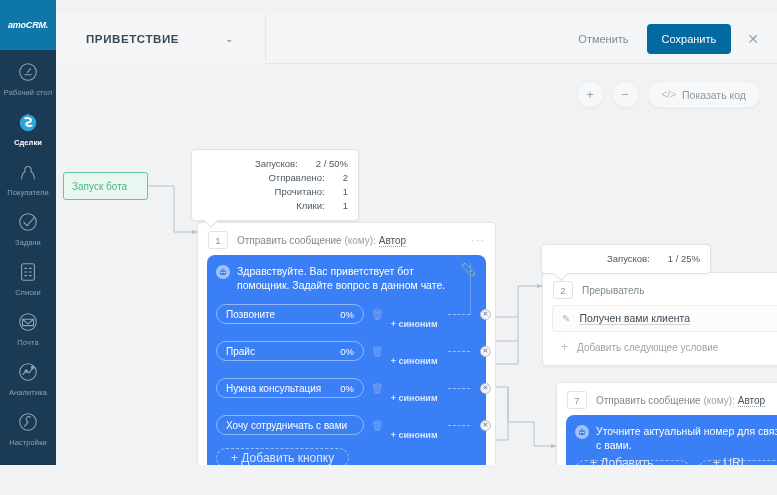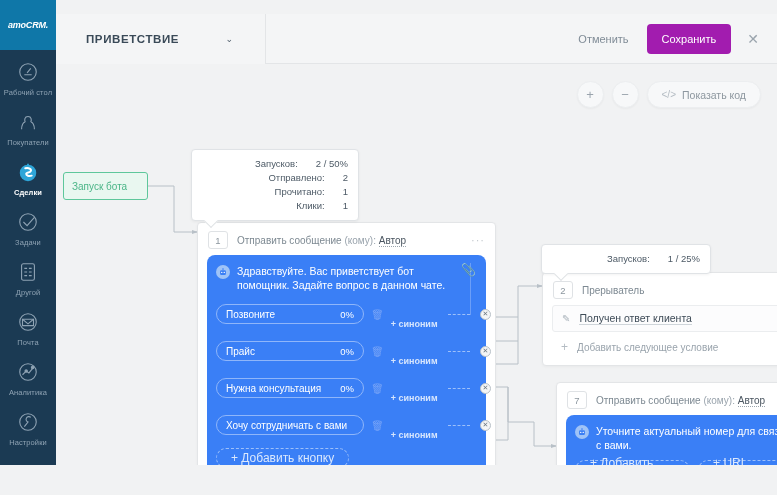--- a/index.html
+++ b/index.html
@@ -47,21 +47,21 @@
     cursor:pointer;
   }
   .title-text { font-size:11.5px; color:#3a4a58; letter-spacing:0.6px; font-weight:600; }
   .chev { font-size:9px; color:#51606d; }
   .header-right { margin-left:auto; display:flex; align-items:center; gap:12px; padding-right:14px; }
   .btn-cancel {
     font-size:11px; color:#808c97; background:transparent; border:none; cursor:pointer;
     padding:7px 6px; font-family:inherit;
   }
   .btn-save {
-    font-size:11px; color:#fff; background:#a21caf; border:none; border-radius:4px;
+    font-size:11px; color:#fff; background:#0369a1; border:none; border-radius:4px;
     padding:9px 15px; cursor:pointer; font-family:inherit;
   }
   .btn-close {
     font-size:14px; color:#9aa4ad; cursor:pointer; line-height:1; padding:2px 4px;
   }
 
   
   .canvas {
     position:absolute; left:56px; top:64px; right:0; bottom:0;
     background:#f1f2f3; overflow:hidden;
@@ -202,58 +202,58 @@
     <div class="nav-item">
       <span class="nav-icon">
         <svg width="22" height="22" viewBox="0 0 24 24" fill="none" stroke="#8fa3b4" stroke-width="1.2">
           <circle cx="12" cy="12" r="9"></circle>
             <path d="M8 15h8M15 8l-4 5"></path>
         </svg>
       </span>
       <span class="nav-label">Рабочий стол</span>
     </div>
 
-    <div class="nav-item">
-      <span class="nav-icon">
-        <svg width="22" height="22" viewBox="0 0 24 24" fill="none" stroke="#8fa3b4" stroke-width="1.2">
-          <path d="M5 20c0-5 2-8 4-8M19 20c0-5-2-8-4-8M9 12c-1-2-1-6 3-6s4 4 3 6"></path>
-        </svg>
-      </span>
-      <span class="nav-label">Покупатели</span>
-    </div>
-
     <div class="nav-item active">
       <span class="nav-icon">
         <svg width="22" height="22" viewBox="0 0 24 24">
           <circle cx="12" cy="13" r="9" fill="#2ea5d8"></circle>
           <path d="M9 8c4-1 7 1 6 3s-5 1-5 3 3 3 6 2" stroke="#fff" stroke-width="2.2" fill="none" stroke-linecap="round"></path>
           <path d="M11 3h2v2h-2z" fill="#2ea5d8"></path>
         </svg>
       </span>
       <span class="nav-label">Сделки</span>
     </div>
 
     <div class="nav-item">
       <span class="nav-icon">
         <svg width="22" height="22" viewBox="0 0 24 24" fill="none" stroke="#8fa3b4" stroke-width="1.2">
+          <path d="M5 20c0-5 2-8 4-8M19 20c0-5-2-8-4-8M9 12c-1-2-1-6 3-6s4 4 3 6"></path>
+        </svg>
+      </span>
+      <span class="nav-label">Покупатели</span>
+    </div>
+
+    <div class="nav-item">
+      <span class="nav-icon">
+        <svg width="22" height="22" viewBox="0 0 24 24" fill="none" stroke="#8fa3b4" stroke-width="1.2">
           <circle cx="12" cy="12" r="9"></circle>
             <path d="M7 12l4 4 8-9"></path>
         </svg>
       </span>
       <span class="nav-label">Задачи</span>
     </div>
 
     <div class="nav-item">
       <span class="nav-icon">
         <svg width="22" height="22" viewBox="0 0 24 24" fill="none" stroke="#8fa3b4" stroke-width="1.2">
           <rect x="5" y="3" width="14" height="18" rx="2"></rect>
           <path d="M8 8h3M8 12h3M8 16h3M13 8h3M13 12h3M13 16h3"></path>
         </svg>
       </span>
-      <span class="nav-label">Другой</span>
+      <span class="nav-label">Списки</span>
     </div>
 
     <div class="nav-item">
       <span class="nav-icon">
         <svg width="22" height="22" viewBox="0 0 24 24" fill="none" stroke="#8fa3b4" stroke-width="1.2">
           <circle cx="12" cy="12" r="9"></circle>
             <path d="M6 9l6 5 6-5"></path>
             <path d="M6 9h12v7H6z"></path>
         </svg>
       </span>
@@ -443,21 +443,21 @@
       <div class="stats-tail"></div>
     </div>
 
     <div class="card" id="card-2" style="left:486px; top:208px; width:250px;">
       <div class="card-head">
         <span class="step-num">2</span>
         <span class="card-title">Прерыватель</span>
       </div>
       <div class="cond-row">
         <span class="pencil">✎</span>
-        <span class="cond-text">Получен ответ клиента</span>
+        <span class="cond-text">Получен вами клиента</span>
       </div>
       <div class="add-cond">
         <span class="plus-sm">+</span>
         <span>Добавить следующее условие</span>
       </div>
     </div>
 
     <div class="card" id="card-7" style="left:500px; top:318px; width:250px;">
       <div class="card-head">
         <span class="step-num">7</span>

